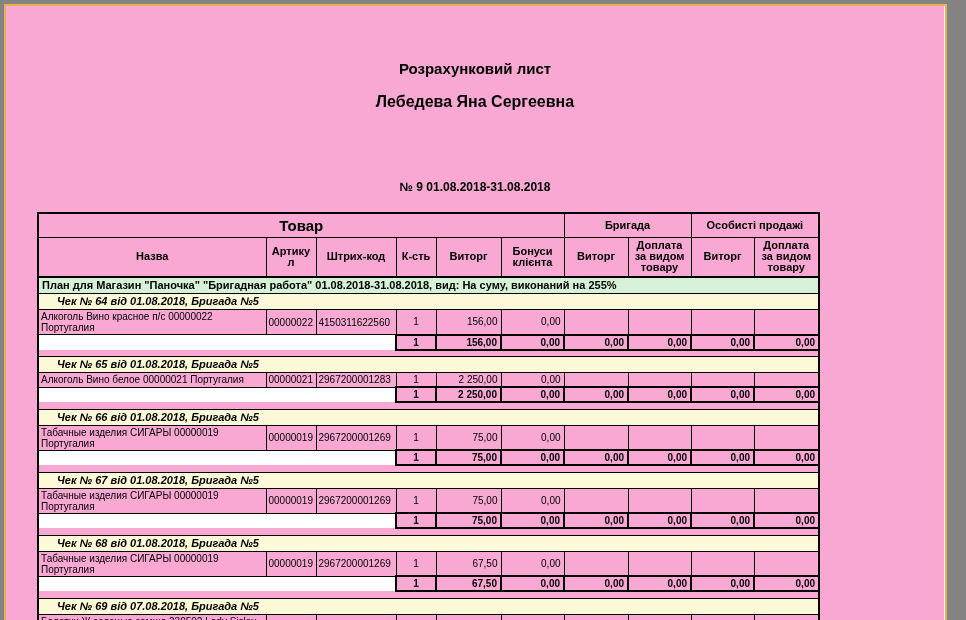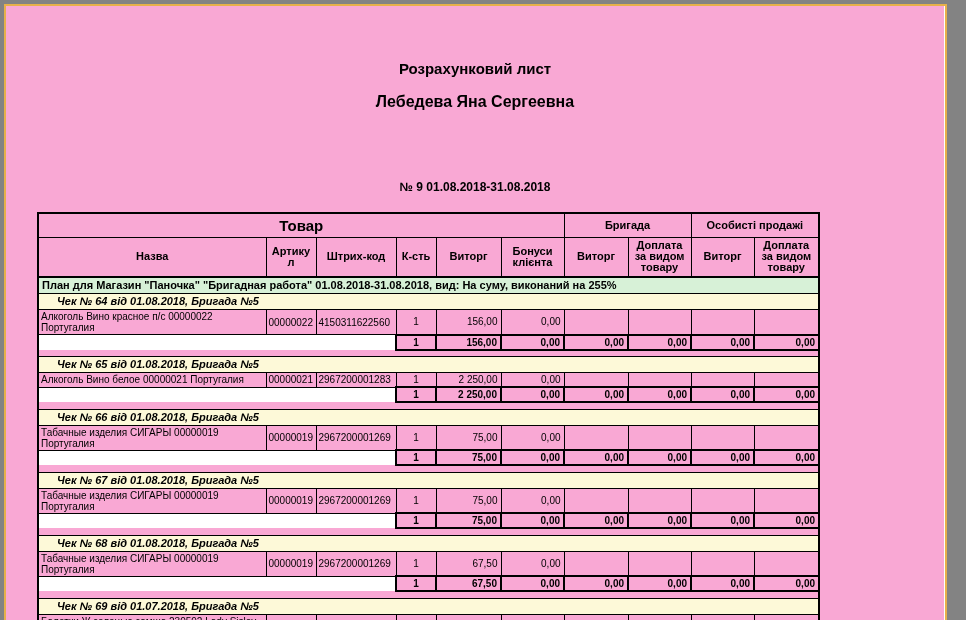--- a/index.html
+++ b/index.html
@@ -230,21 +230,21 @@
           <td class="cell-right">0,00</td>
           <td class="cell-right">0,00</td>
           <td class="cell-right">0,00</td>
           <td class="cell-right">0,00</td>
           <td class="cell-right">0,00</td>
         </tr>
         <tr class="spacer-row">
           <td colspan="10"></td>
         </tr>
         <tr class="check-header-row">
-          <td class="check-header" colspan="10">Чек № 69 від 01.07.2018, Бригада №5</td>
+          <td class="check-header" colspan="10">Чек № 69 від 07.08.2018, Бригада №5</td>
         </tr>
         <tr class="item-row">
           <td class="cell-left">Балетки Ж зеленые замша 230592 Lady Sisley Италия 40(р)</td>
           <td class="cell-left">230592</td>
           <td class="cell-left">2967200000572</td>
           <td class="cell-center">1</td>
           <td class="cell-right">13 000,00</td>
           <td class="cell-right">0,00</td>
           <td class="cell-right"></td>
           <td class="cell-right"></td>

